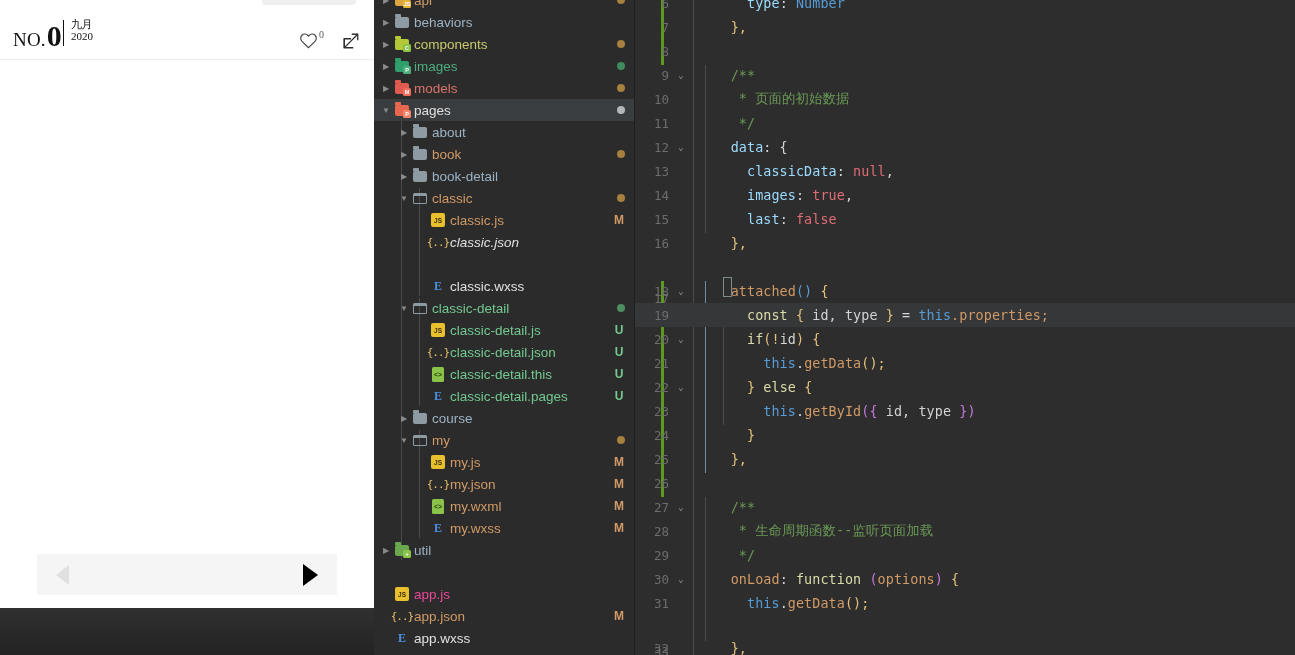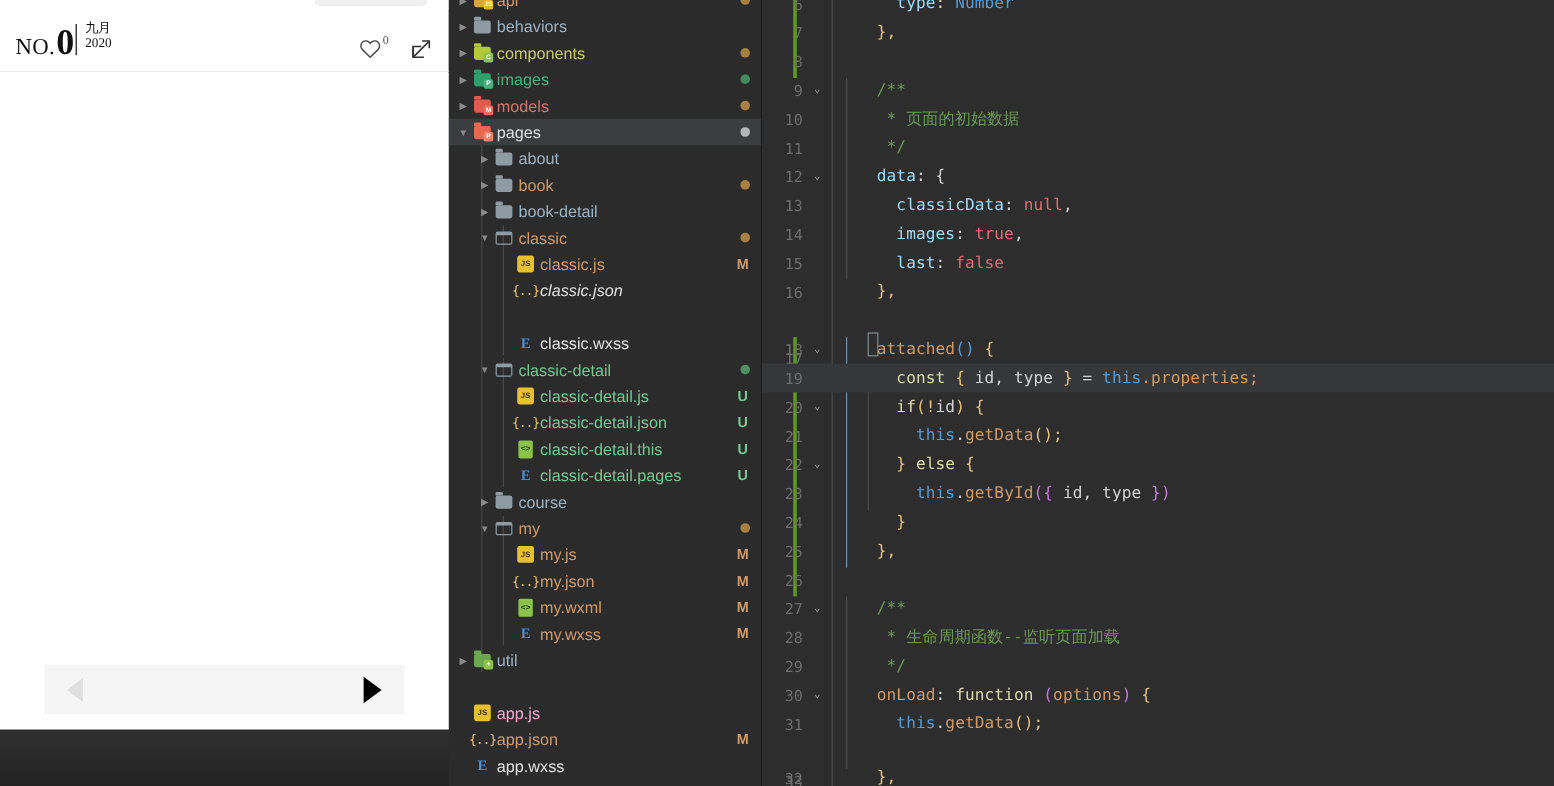--- a/index.html
+++ b/index.html
@@ -353,21 +353,21 @@
           <span class="ic folder" style="background:#6aa84f">
             <span class="badge" style="background:#8bc34a">+</span>
           </span>
         </span>
         <span class="flabel" style="left: 40px; color: rgb(156, 179, 196);">util</span>
       </div>
       <div class="tree-row" style="top: 583px; position: absolute; left: 0px; right: 0px;">
         <span class="ficon" style="left: 20px;">
           <span class="sq" style="background:#e8c02e">JS</span>
         </span>
-        <span class="flabel" style="left: 40px; color: #f9a8d4;">app.js</span>
+        <span class="flabel" style="left: 40px; color: #ec4899;">app.js</span>
       </div>
       <div class="tree-row" style="top: 605px; position: absolute; left: 0px; right: 0px;">
         <span class="ficon" style="left: 20px;">
           <span class="json-ic">{..}</span>
         </span>
         <span class="flabel" style="left: 40px; color: rgb(209, 154, 102);">app.json</span>
         <span class="fstatus" style="color: rgb(209, 154, 102);">M</span>
       </div>
       <div class="tree-row" style="top: 627px; position: absolute; left: 0px; right: 0px;">
         <span class="ficon" style="left: 20px;">

